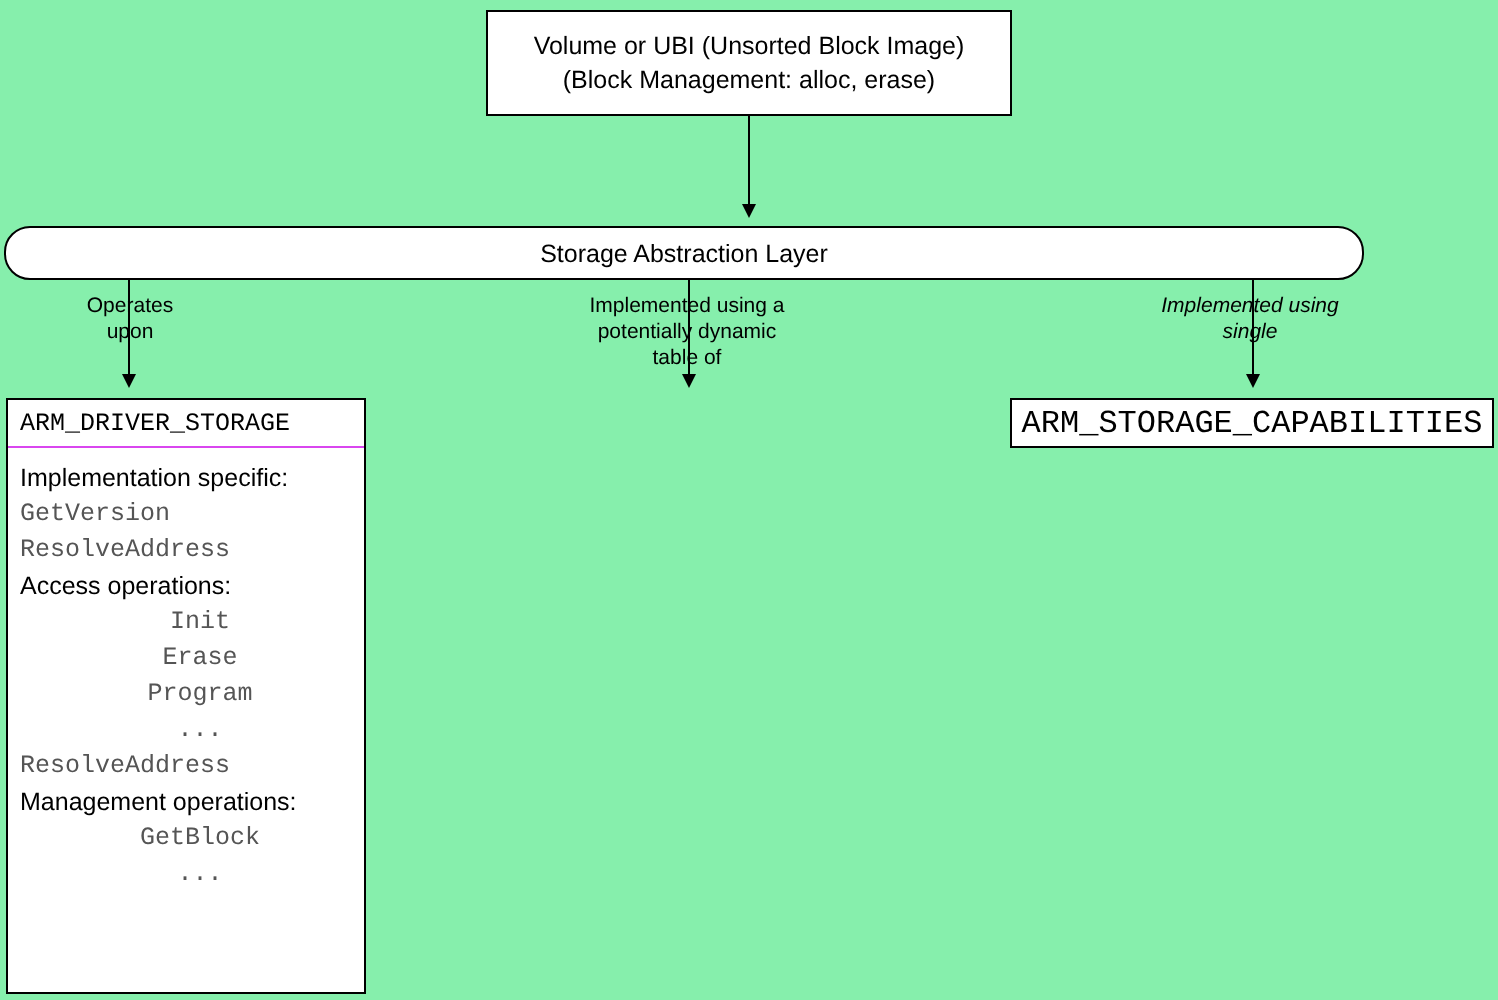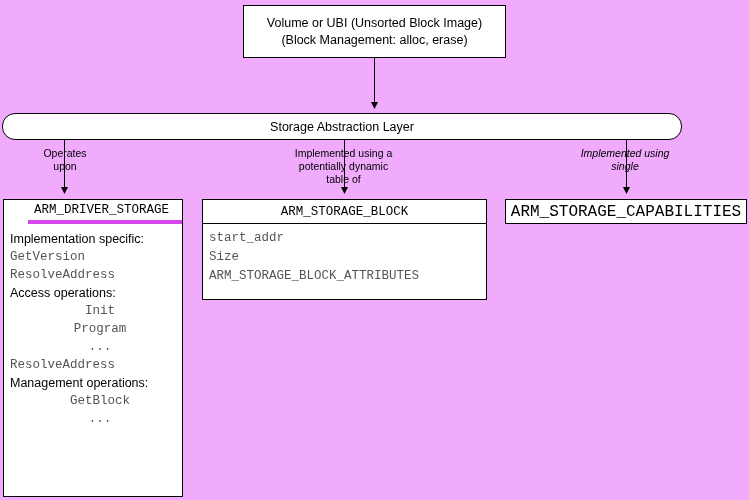--- a/index.html
+++ b/index.html
@@ -9,21 +9,21 @@
   }
   body {
     font-family: "Liberation Sans", sans-serif;
     color: #000000;
   }
   #canvas {
     position: relative;
     width: 749px;
     height: 500px;
     overflow: hidden;
-    background: #f0abfc;
+    background: #86efac;
   }
   .box {
     position: absolute;
     border: 1px solid #000000;
     background: #ffffff;
     box-sizing: border-box;
   }
   .center-text {
     text-align: center;
   }
@@ -57,27 +57,26 @@
   }
   
   #driver-box {
     left: 3px;
     top: 199px;
     width: 180px;
     height: 298px;
   }
   #driver-title {
     height: 24px;
-    border-bottom: 4px solid #d946ef;
+    border-bottom: 1px solid #d946ef;
     display: flex;
     align-items: center;
     padding-left: 6px;
     font-size: 12.5px;
     box-sizing: border-box;
-    margin-left: 24px;
   }
   #driver-body {
     padding: 6px 6px 0 6px;
     font-size: 12.5px;
     line-height: 18px;
   }
   .plain-line {
     font-family: "Liberation Sans", sans-serif;
   }
   .code-line {
@@ -191,35 +190,28 @@
 single</div>
 
   <div class="box" id="driver-box">
     <div id="driver-title" class="mono">ARM_DRIVER_STORAGE</div>
     <div id="driver-body">
       <div class="plain-line">Implementation specific:</div>
       <div class="code-line">GetVersion</div>
       <div class="code-line">ResolveAddress</div>
       <div class="plain-line">Access operations:</div>
       <div class="code-line indent">Init</div>
+      <div class="code-line indent">Erase</div>
       <div class="code-line indent">Program</div>
       <div class="code-line indent">...</div>
       <div class="code-line">ResolveAddress</div>
       <div class="plain-line">Management operations:</div>
       <div class="code-line indent">GetBlock</div>
       <div class="code-line indent">...</div>
     </div>
   </div>
 
-  <div class="box" id="block-box">
-    <div id="block-title" class="mono">ARM_STORAGE_BLOCK</div>
-    <div id="block-body">
-      <div class="code-line">start_addr</div>
-      <div class="code-line">Size</div>
-      <div class="code-line">ARM_STORAGE_BLOCK_ATTRIBUTES</div>
-    </div>
-  </div>
 
   <div class="box mono" id="caps-box">
     <span>ARM_STORAGE_CAPABILITIES</span>
   </div>
 
 </div>
 
 </body></html>

